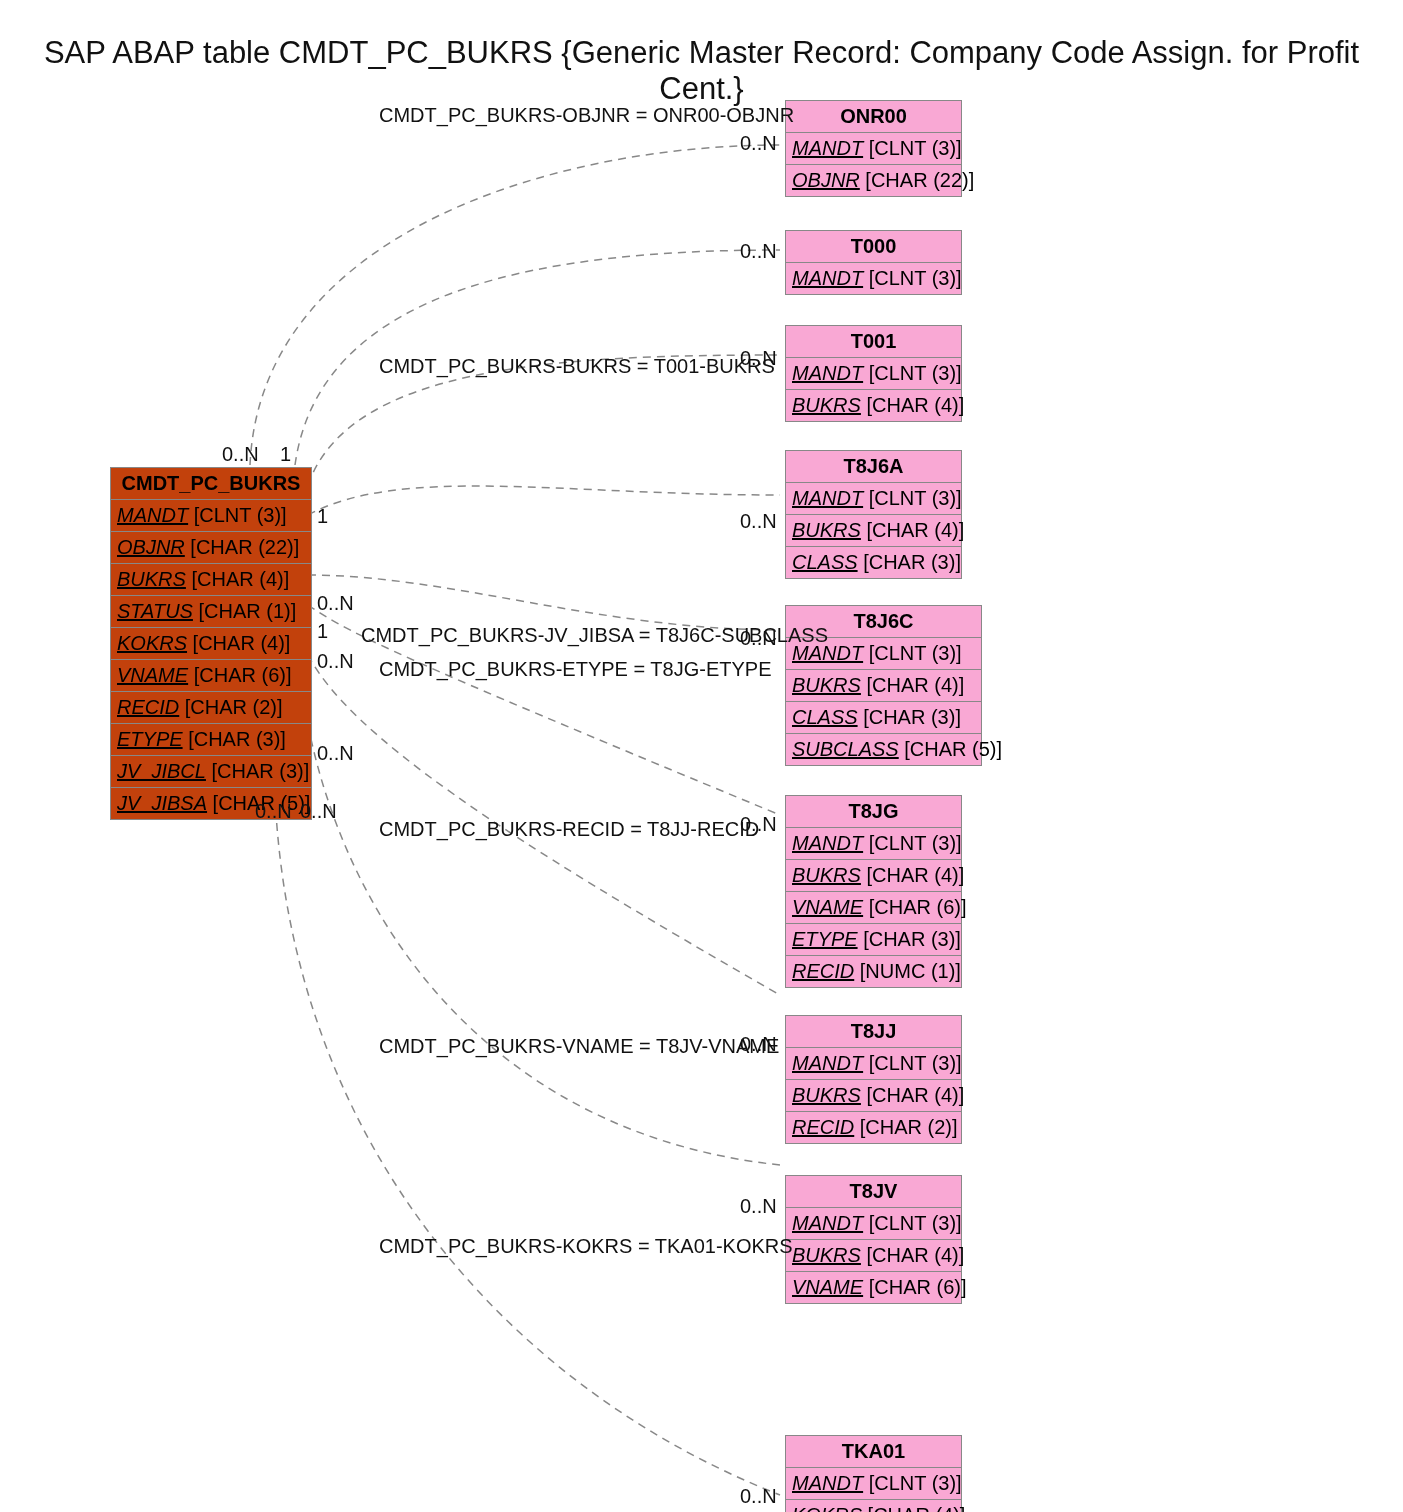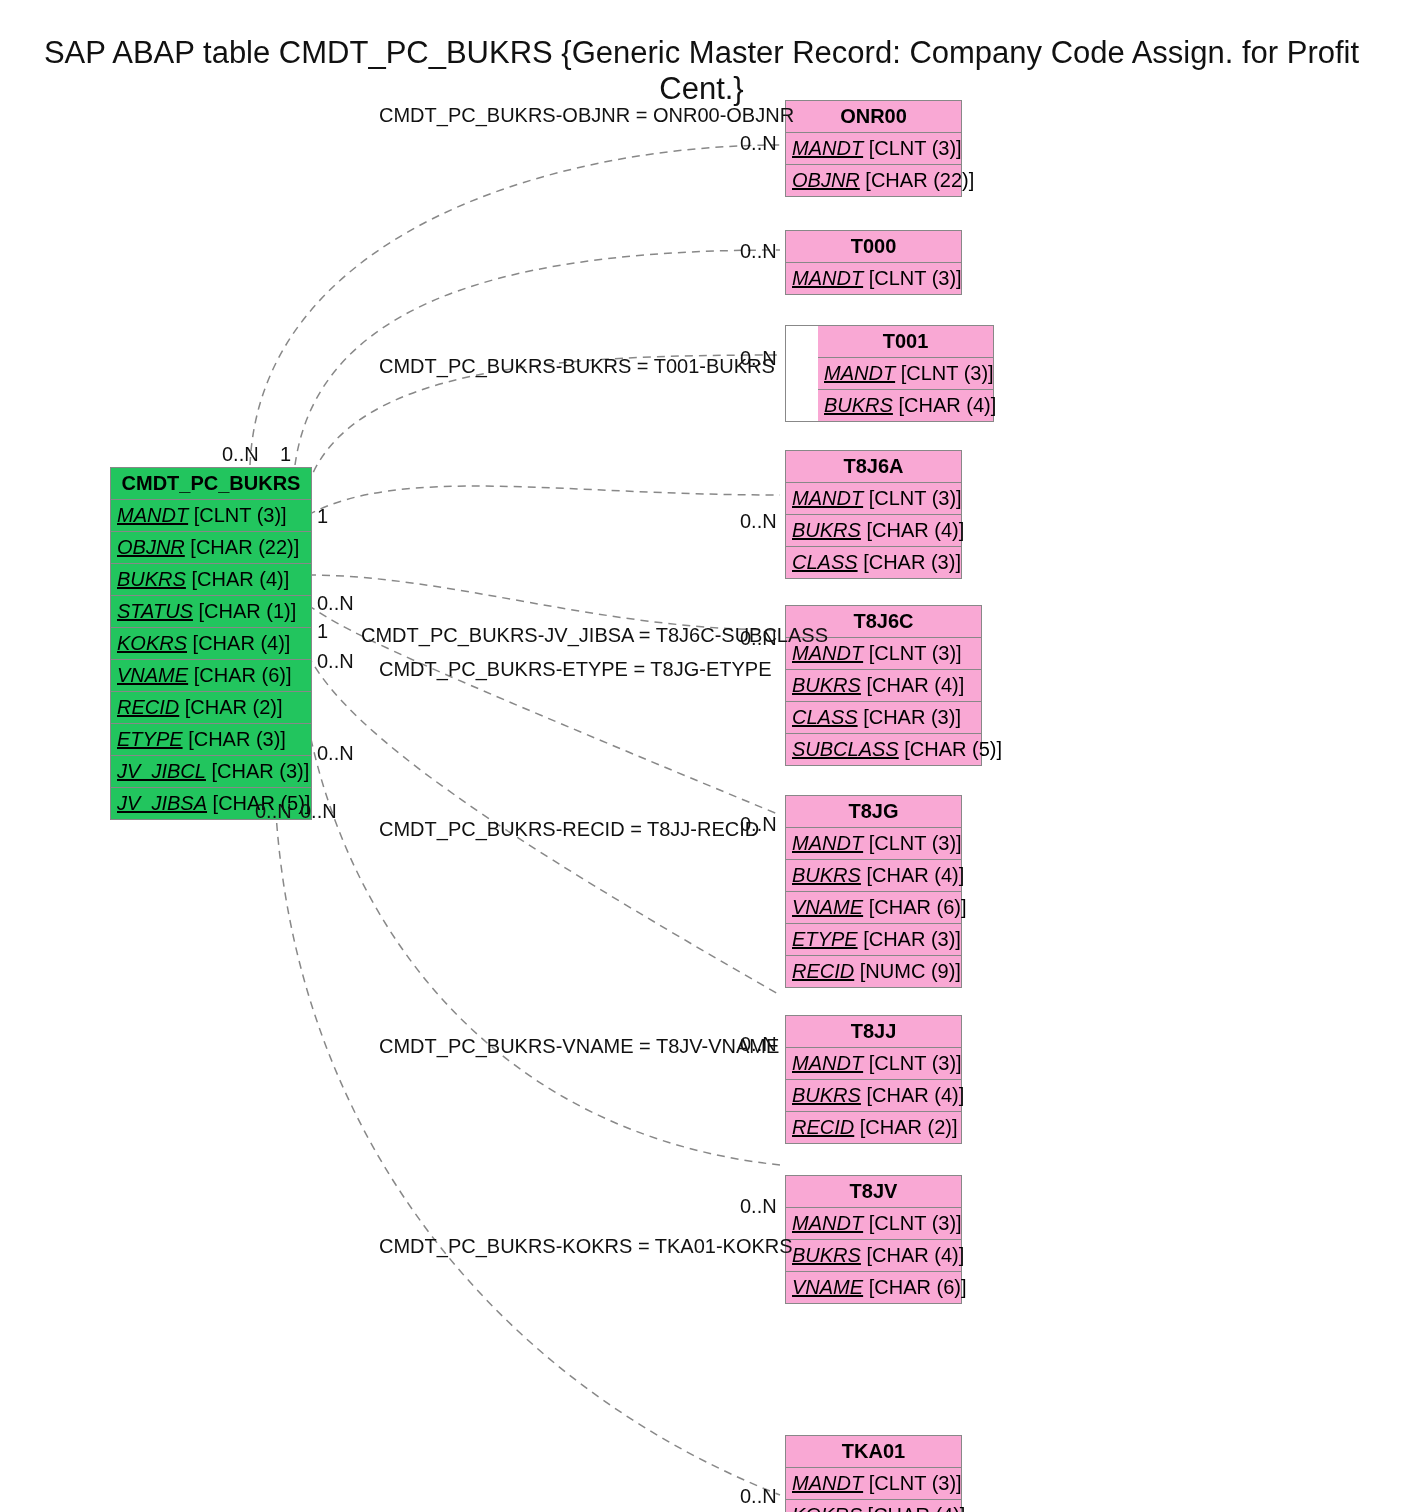--- a/index.html
+++ b/index.html
@@ -2,21 +2,21 @@
 <html><head>
 <meta charset="utf-8">
 <style>
   html,body{margin:0;padding:0;font-family:Arial,Helvetica,sans-serif;background:#fff;}
   .canvas{position:relative;width:1403px;height:1512px;margin-top:35px;}
   .title{position:absolute;left:0;top:0;width:1403px;text-align:center;font-size:31px;color:#111;}
   .tbl{position:absolute;border:1px solid #888;}
   .tbl .row{border-bottom:1px solid #888;padding:4px 6px;font-size:20px;white-space:nowrap;}
   .tbl .row:last-child{border-bottom:none;}
   .tbl .hdr{text-align:center;font-weight:bold;}
-  .main .row{background:#22c55e;}
+  .main .row{background:#c2410c;}
   .rel .row{background:#f9a8d4;}
   .fname{font-style:italic;text-decoration:underline;}
   .ftype{}
   .card{font-size:20px;position:absolute;color:#111;}
   .assoc{font-size:20px;position:absolute;color:#111;white-space:nowrap;}
   svg.wires{position:absolute;left:0;top:0;width:1403px;height:1512px;pointer-events:none;}
   svg.wires path{stroke:#888;stroke-width:1.5;stroke-dasharray:8 6;fill:none;}
 </style>
 </head>
 <body>
@@ -55,21 +55,21 @@
     <div class="row hdr">ONR00</div>
     <div class="row"><span class="fname">MANDT</span> <span class="ftype">[CLNT (3)]</span></div>
     <div class="row"><span class="fname">OBJNR</span> <span class="ftype">[CHAR (22)]</span></div>
   </div>
 
   <div class="tbl rel" style="left:785px;top:195px;width:175px;">
     <div class="row hdr">T000</div>
     <div class="row"><span class="fname">MANDT</span> <span class="ftype">[CLNT (3)]</span></div>
   </div>
 
-  <div class="tbl rel" style="left:785px;top:290px;width:175px;padding-left:32px;">
+  <div class="tbl rel" style="left:785px;top:290px;width:175px;">
     <div class="row hdr">T001</div>
     <div class="row"><span class="fname">MANDT</span> <span class="ftype">[CLNT (3)]</span></div>
     <div class="row"><span class="fname">BUKRS</span> <span class="ftype">[CHAR (4)]</span></div>
   </div>
 
   <div class="tbl rel" style="left:785px;top:415px;width:175px;">
     <div class="row hdr">T8J6A</div>
     <div class="row"><span class="fname">MANDT</span> <span class="ftype">[CLNT (3)]</span></div>
     <div class="row"><span class="fname">BUKRS</span> <span class="ftype">[CHAR (4)]</span></div>
     <div class="row"><span class="fname">CLASS</span> <span class="ftype">[CHAR (3)]</span></div>
@@ -82,21 +82,21 @@
     <div class="row"><span class="fname">CLASS</span> <span class="ftype">[CHAR (3)]</span></div>
     <div class="row"><span class="fname">SUBCLASS</span> <span class="ftype">[CHAR (5)]</span></div>
   </div>
 
   <div class="tbl rel" style="left:785px;top:760px;width:175px;">
     <div class="row hdr">T8JG</div>
     <div class="row"><span class="fname">MANDT</span> <span class="ftype">[CLNT (3)]</span></div>
     <div class="row"><span class="fname">BUKRS</span> <span class="ftype">[CHAR (4)]</span></div>
     <div class="row"><span class="fname">VNAME</span> <span class="ftype">[CHAR (6)]</span></div>
     <div class="row"><span class="fname">ETYPE</span> <span class="ftype">[CHAR (3)]</span></div>
-    <div class="row"><span class="fname">RECID</span> <span class="ftype">[NUMC (9)]</span></div>
+    <div class="row"><span class="fname">RECID</span> <span class="ftype">[NUMC (1)]</span></div>
   </div>
 
   <div class="tbl rel" style="left:785px;top:980px;width:175px;">
     <div class="row hdr">T8JJ</div>
     <div class="row"><span class="fname">MANDT</span> <span class="ftype">[CLNT (3)]</span></div>
     <div class="row"><span class="fname">BUKRS</span> <span class="ftype">[CHAR (4)]</span></div>
     <div class="row"><span class="fname">RECID</span> <span class="ftype">[CHAR (2)]</span></div>
   </div>
 
   <div class="tbl rel" style="left:785px;top:1140px;width:175px;">

